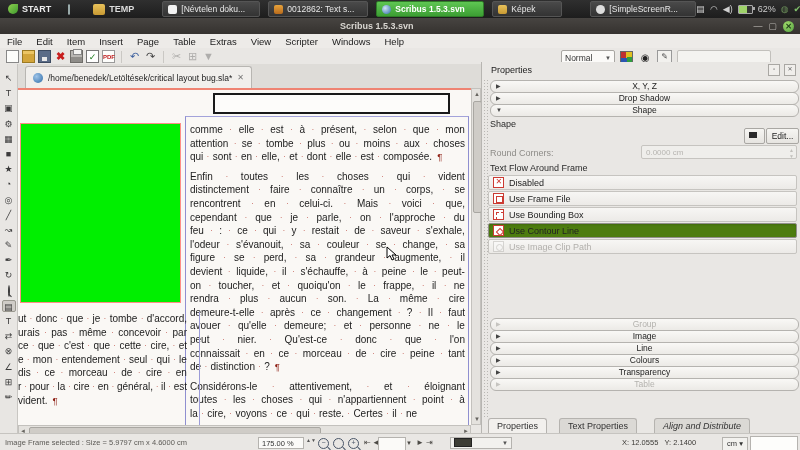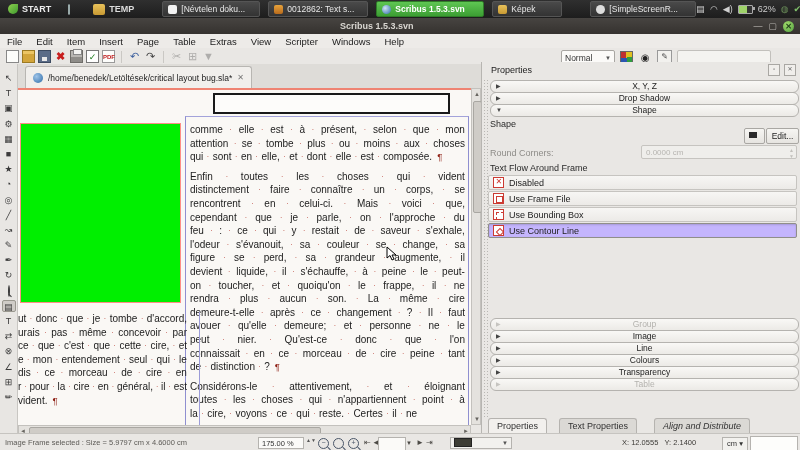--- a/index.html
+++ b/index.html
@@ -98,21 +98,21 @@
   .dsection.dis{color:#b4b2ae;}
   .dsection.dis .tri{color:#c6c4c0;}
   .dlabel{position:absolute;left:8px;font-size:9px;color:#2a2a2a;}
   .dlabel.gray{color:#8e8c88;}
   .shapebtn{position:absolute;width:19px;height:14px;background:linear-gradient(#f6f5f2,#e6e4e0);border:1px solid #a9a7a3;border-radius:2px;}
   .shapebtn:after{content:"";position:absolute;left:4px;top:3px;width:8px;height:6px;background:#2a2a2a;}
   .editbtn{position:absolute;width:31px;height:14px;background:linear-gradient(#f6f5f2,#e6e4e0);border:1px solid #a9a7a3;border-radius:2px;font-size:8.5px;color:#222;text-align:center;line-height:14px;}
   .spin{position:absolute;height:14px;background:#efeeeb;border:1px solid #c6c4c0;border-radius:2px;font-size:8px;color:#b7b5b1;line-height:14px;padding-left:4px;box-sizing:border-box;}
   .spin .sparr{position:absolute;right:2px;top:0;font-size:5px;color:#c2c0bc;line-height:7px;}
   .tfrow{position:absolute;left:6px;width:309px;height:15px;background:linear-gradient(#f7f6f4,#eceae7);border:1px solid #c6c4c0;border-radius:2px;display:flex;align-items:center;gap:5px;padding-left:4px;box-sizing:border-box;font-size:9px;color:#222;}
-  .tfrow.sel{background:#c4b5fd;border-color:#908e8a;box-shadow:inset 0 1px 2px rgba(0,0,0,.15);}
+  .tfrow.sel{background:#4d7c0f;border-color:#908e8a;box-shadow:inset 0 1px 2px rgba(0,0,0,.15);}
   .tfrow.dis{color:#b2b0ac;}
   .tfrow.dis .tfic{opacity:.4;}
   .tfic{width:11px;height:11px;border:1px solid #cc3b33;box-sizing:border-box;position:relative;background:#fff;flex:0 0 auto;}
   .tfic-x:after{content:"✕";position:absolute;left:1.5px;top:-1px;font-size:8px;color:#cc3b33;}
   .tfic-square:after{content:"";position:absolute;left:2px;top:2px;width:5px;height:5px;border:1px solid #cc3b33;}
   .tfic-bbox:after{content:"";position:absolute;left:1.5px;top:1.5px;width:6px;height:6px;border:1px dashed #cc3b33;}
   .tfic-diamond:after{content:"";position:absolute;left:2.5px;top:2.5px;width:4px;height:4px;border:1px solid #cc3b33;transform:rotate(45deg);}
   .tfic-clip{border-color:#a9a7a3;}
   .tfic-clip:after{content:"";position:absolute;left:2px;top:2px;width:5px;height:5px;border-radius:50%;border:1px solid #a9a7a3;}
   .dtab{position:absolute;top:356px;height:15px;background:#dbd9d5;border:1px solid #b5b3af;border-bottom:none;border-radius:3px 3px 0 0;font-size:9px;color:#333;text-align:center;line-height:15px;padding:0 8px;}
@@ -748,20 +748,24 @@
     <span class="tfic tfic-square"></span>
     <span>Use Frame File</span>
   </div>
   <div class="tfrow" style="top:145px;">
     <span class="tfic tfic-bbox"></span>
     <span>Use Bounding Box</span>
   </div>
   <div class="tfrow sel" style="top:161px;">
     <span class="tfic tfic-diamond"></span>
     <span>Use Contour Line</span>
+  </div>
+  <div class="tfrow dis" style="top:177px;">
+    <span class="tfic tfic-clip"></span>
+    <span>Use Image Clip Path</span>
   </div>
 
   <div class="dsection dis" style="top:256px;">
     <span class="tri">▶</span>
     <span>Group</span>
   </div>
   <div class="dsection" style="top:268px;">
     <span class="tri">▶</span>
     <span>Image</span>
   </div>

